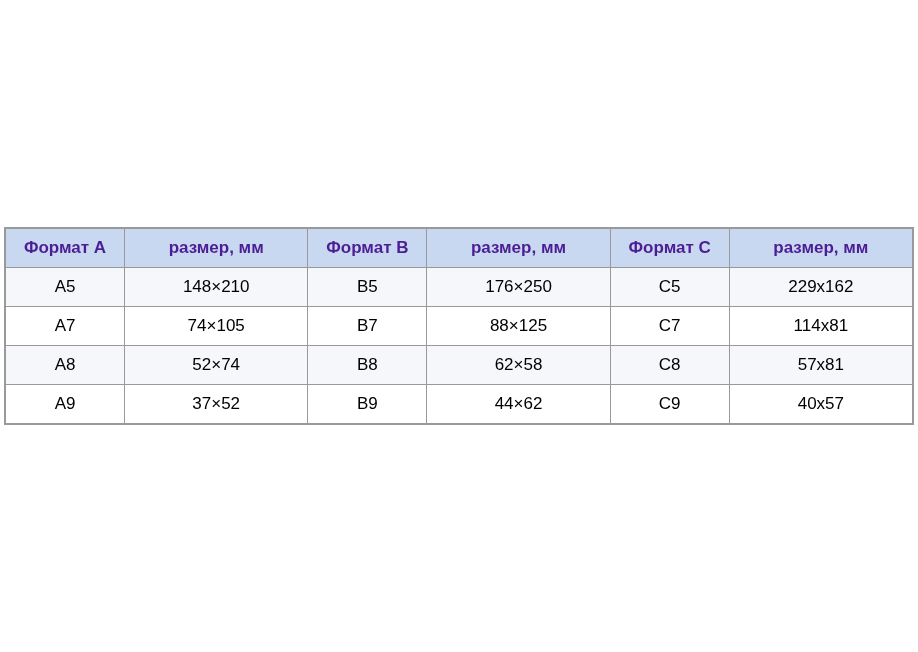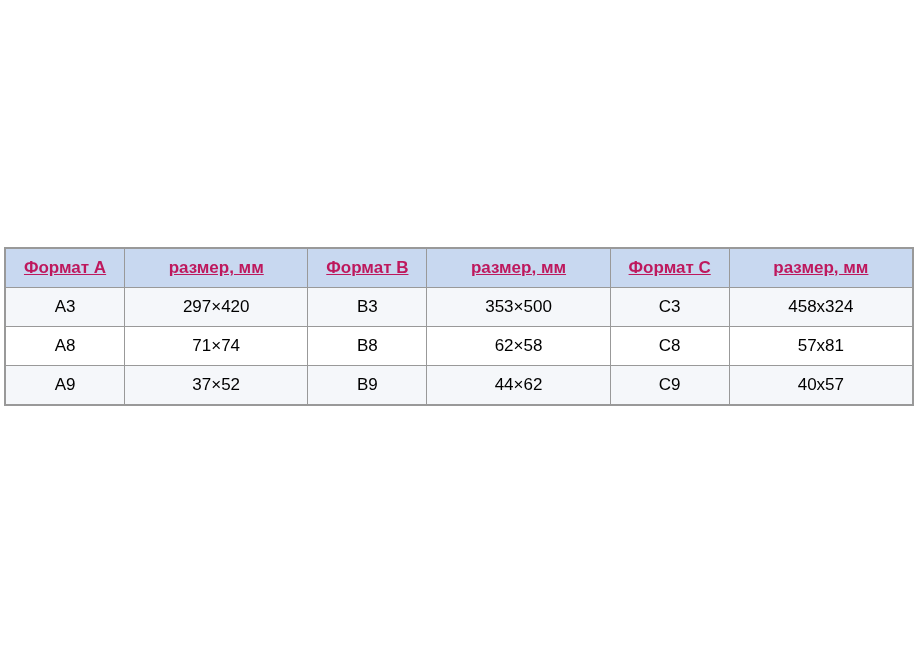--- a/index.html
+++ b/index.html
@@ -23,22 +23,21 @@
     }
     th, td {
       border: 1px solid #999;
       text-align: center;
       padding: 9px 6px;
     }
     thead th {
       background-color: #c8d8f0;
       font-weight: bold;
       font-size: 17px;
-      color: #be185d;
-      text-decoration: underline;
+      color: #4c1d95;
     }
     tbody tr td {
       background-color: #fff;
       color: #000;
     }
     tbody tr:nth-child(odd) td {
       background-color: #f5f7fa;
     }
     tbody tr:nth-child(even) td {
       background-color: #fff;
@@ -56,30 +55,38 @@
         <th class="col-format">Формат A</th>
         <th class="col-size">размер, мм</th>
         <th class="col-format">Формат B</th>
         <th class="col-size">размер, мм</th>
         <th class="col-format">Формат C</th>
         <th class="col-size">размер, мм</th>
       </tr>
     </thead>
     <tbody id="table-body">
         <tr>
-          <td>A3</td>
-          <td>297×420</td>
-          <td>B3</td>
-          <td>353×500</td>
-          <td>C3</td>
-          <td>458x324</td>
+          <td>A5</td>
+          <td>148×210</td>
+          <td>B5</td>
+          <td>176×250</td>
+          <td>C5</td>
+          <td>229x162</td>
+        </tr>
+        <tr>
+          <td>A7</td>
+          <td>74×105</td>
+          <td>B7</td>
+          <td>88×125</td>
+          <td>C7</td>
+          <td>114x81</td>
         </tr>
         <tr>
           <td>A8</td>
-          <td>71×74</td>
+          <td>52×74</td>
           <td>B8</td>
           <td>62×58</td>
           <td>C8</td>
           <td>57x81</td>
         </tr>
         <tr>
           <td>A9</td>
           <td>37×52</td>
           <td>B9</td>
           <td>44×62</td>

